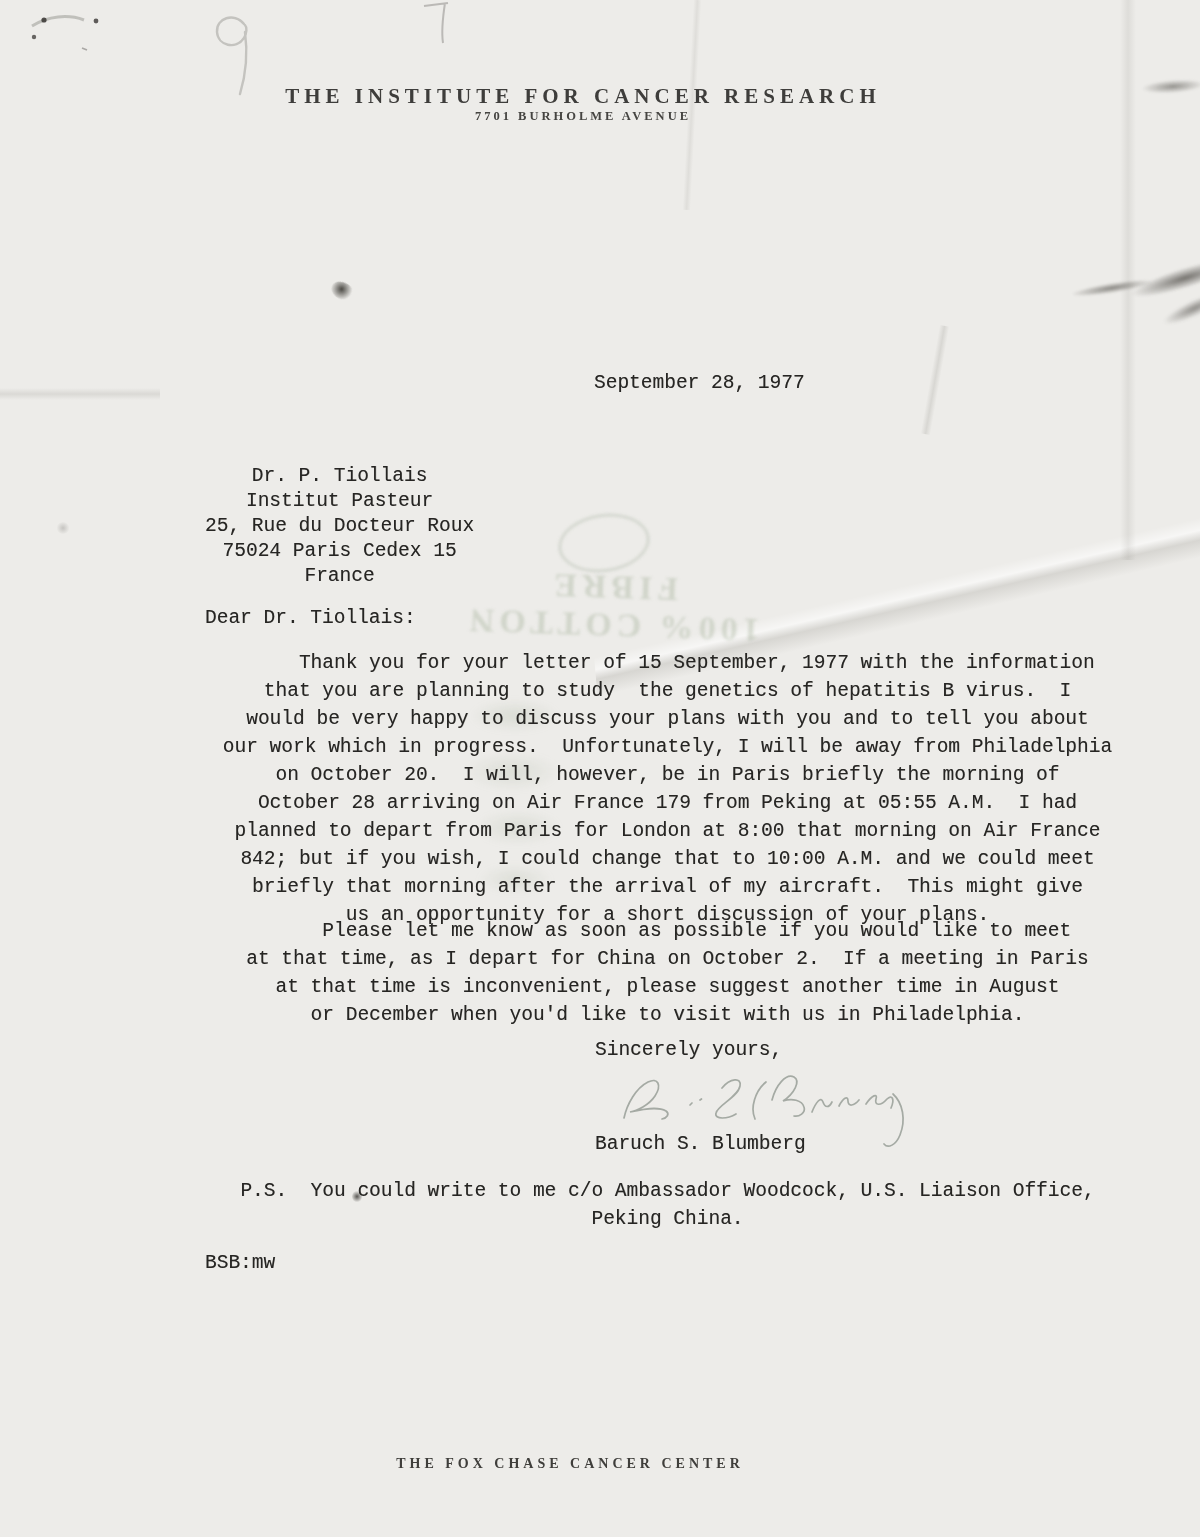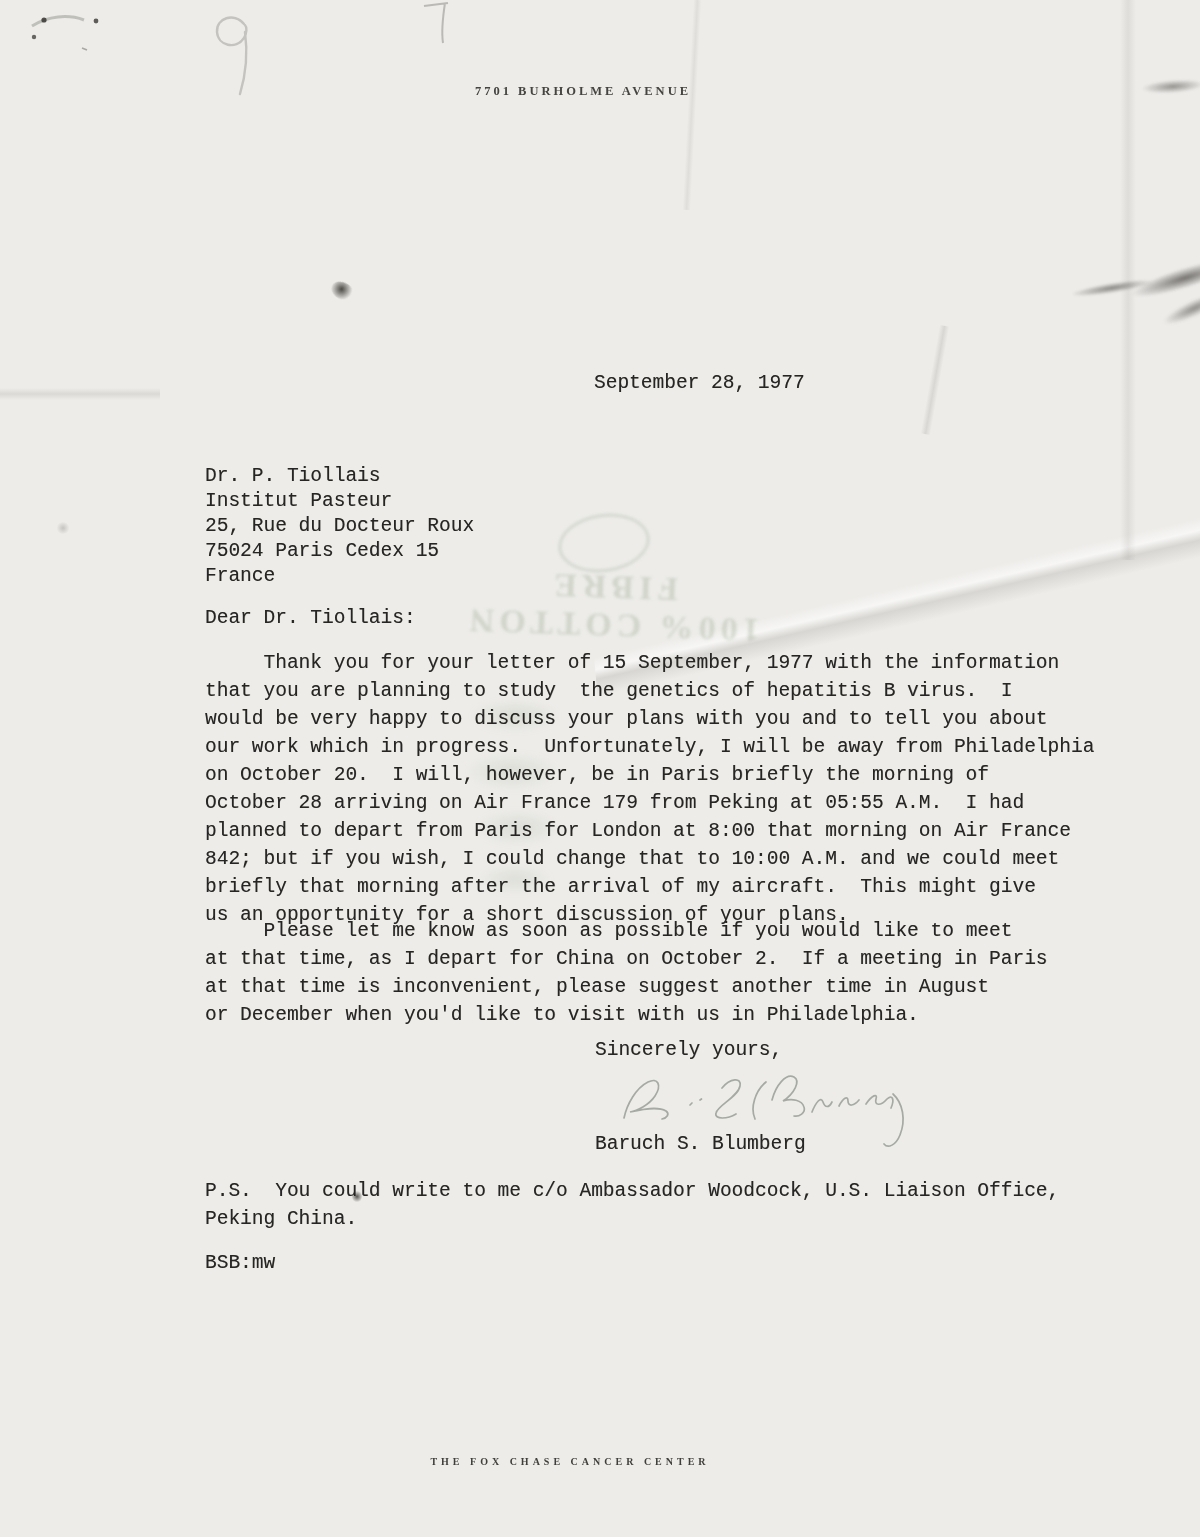--- a/index.html
+++ b/index.html
@@ -19,20 +19,21 @@
     background-color:#edece9;
   }
   
   .tw{
     position:absolute;
     font-size:19.5px;
     line-height:28px;
     color:#262523;
     white-space:pre-wrap;
     text-shadow:0.3px 0.3px 0.6px rgba(35,33,30,0.35);
+    text-align:center;
   }
   .recipient{line-height:25px;}
   
   .letterhead{
     position:absolute;top:84px;left:0;width:1166px;text-align:center;
     font-family:"Liberation Serif","DejaVu Serif",serif;color:#3e3d3b;
   }
   .lh-title{font-size:21px;letter-spacing:5px;font-weight:600;}
   .lh-sub{font-weight:700;color:#454441;}
   .lh-sub1{font-size:12.5px;letter-spacing:3px;}
@@ -40,21 +41,21 @@
   .lh-sub3{margin-top:8px;font-size:12.5px;letter-spacing:2px;}
   .sender{
     position:absolute;top:221px;left:80px;
     font-family:"Liberation Sans","DejaVu Sans",sans-serif;
     font-size:11.5px;line-height:14px;letter-spacing:1.3px;color:#4c4b48;
     white-space:pre-wrap;
   }
   .footer{
     position:absolute;top:1456px;left:0;width:1140px;text-align:center;
     font-family:"Liberation Serif","DejaVu Serif",serif;
-    font-size:10px;font-weight:700;letter-spacing:4px;color:#3f3e3b;
+    font-size:14px;font-weight:700;letter-spacing:4px;color:#3f3e3b;
   }
   
   .signature{position:absolute;top:1056px;left:610px;width:310px;height:100px;}
   
   .watermark{
     position:absolute;top:592px;left:415px;width:395px;height:52px;
     transform:rotate(182deg);
     font-family:"Liberation Serif","DejaVu Serif",serif;
     font-size:34px;font-weight:700;letter-spacing:5px;text-align:center;
     color:rgba(152,168,142,0.34);
@@ -169,20 +170,21 @@
 
   <div class="smudge blob-mid"></div>
   <div class="smudge streak-r1"></div>
   <div class="smudge streak-r2"></div>
   <div class="smudge streak-r3"></div>
   <div class="smudge streak-tr"></div>
   <div class="smudge ink-dot-ps"></div>
   <div class="smudge mark-left-mid"></div>
 
   <div class="letterhead">
+    <div class="lh-title">THE INSTITUTE FOR CANCER RESEARCH</div>
     <div class="lh-sub lh-sub1">7701 BURHOLME AVENUE</div>
   </div>
 
 
   <div class="tw" style="top:369px;left:594px;">September 28, 1977</div>
 
   <div class="tw recipient" style="top:464px;left:205px;">Dr. P. Tiollais
 Institut Pasteur
 25, Rue du Docteur Roux
 75024 Paris Cedex 15

